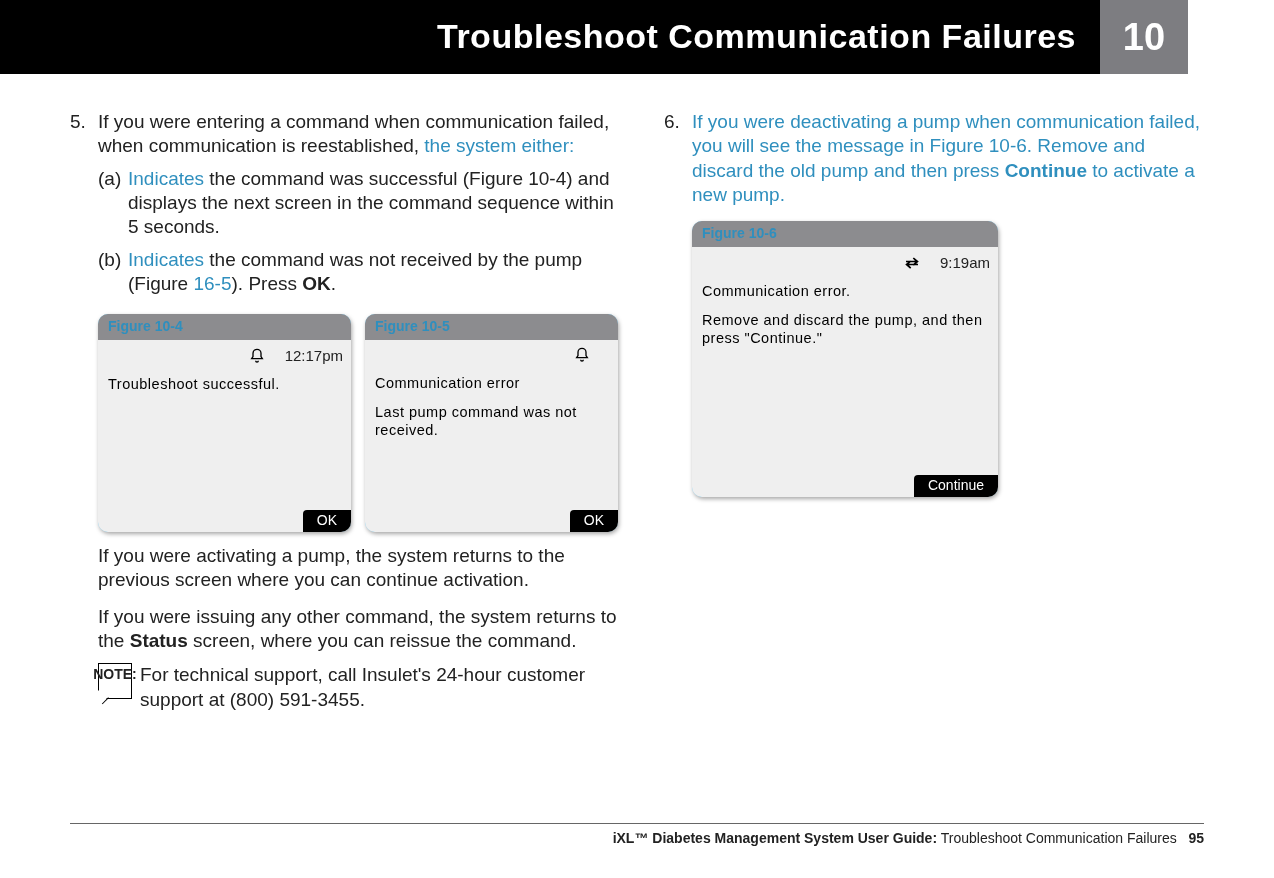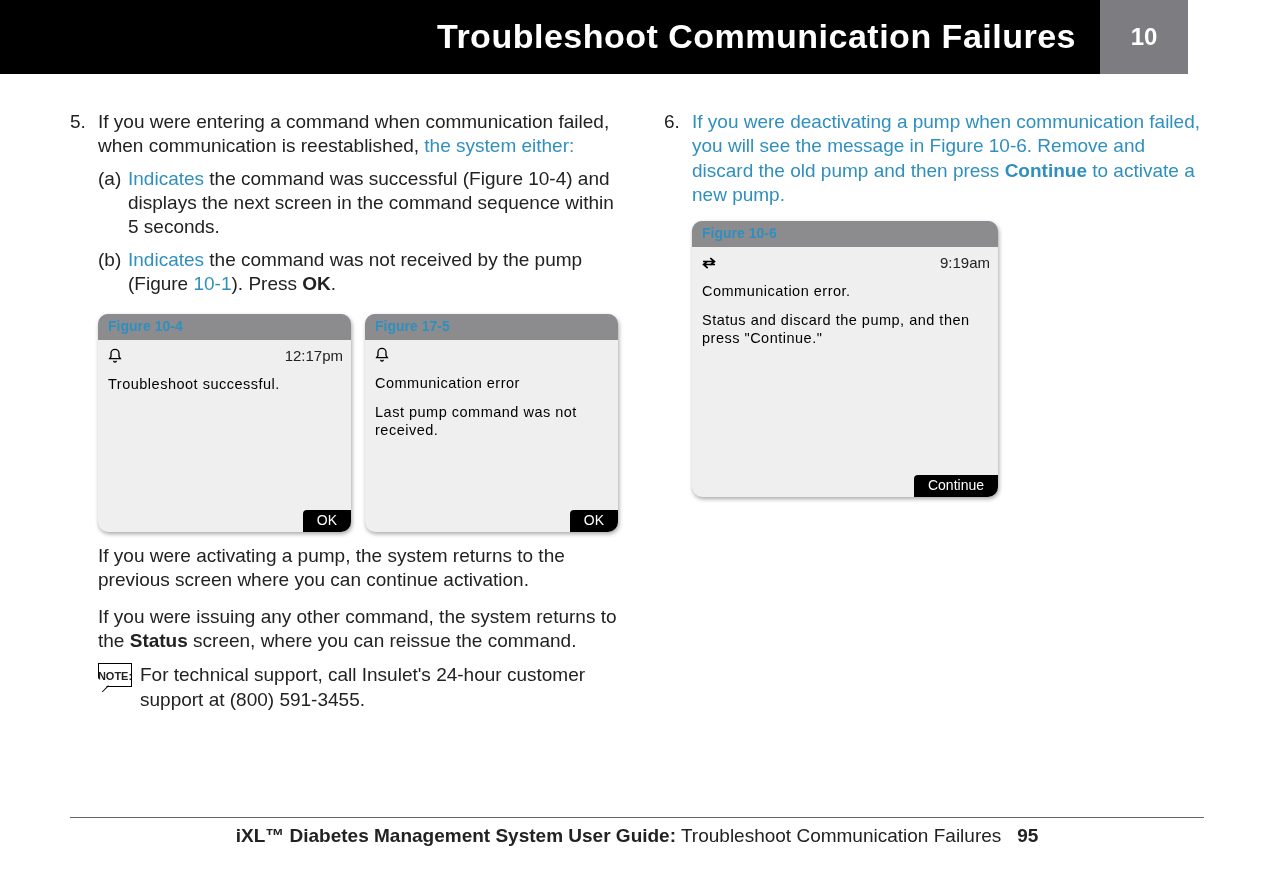--- a/index.html
+++ b/index.html
@@ -36,21 +36,21 @@
     font-stretch: semi-condensed;
   }
   .chapter-box {
     width: 88px;
     height: 74px;
     background: #7d7d81;
     display: flex;
     align-items: center;
     justify-content: center;
     color: #fff;
-    font-size: 24px;
+    font-size: 38px;
     font-weight: 700;
   }
   .spacer-right {
     width: 86px;
     height: 74px;
     background: #fff;
   }
   
   .content {
     padding: 36px 70px 0 70px;
@@ -90,21 +90,21 @@
   }
   .screen {
     background: #efefef;
     position: relative;
     height: 192px;
     font-family: Arial, sans-serif;
   }
   .screen-top {
     display: flex;
     align-items: center;
-    justify-content: space-between;
+    justify-content: flex-end;
     padding: 6px 8px 2px 8px;
     gap: 19px;
   }
   .bell-icon, .sync-icon {
     width: 18px; height: 18px;
     display: flex; align-items: center; justify-content: center;
   }
   .screen-time { font-size: 15px; }
   .screen-body {
     padding: 8px 10px;
@@ -124,26 +124,26 @@
   }
   
   .note-row {
     display: flex;
     align-items: flex-start;
     gap: 8px;
     margin-top: 10px;
     margin-left: 28px;
   }
   .note-icon {
-    width: 34px; height: 24px;
+    width: 34px; height: 36px;
     border: 1.5px solid #000;
-    font-size: 11px;
+    font-size: 14px;
     font-weight: 700;
     display: flex;
-    align-items: center;
+    align-items: flex-start;
     justify-content: center;
     padding-top: 2px;
     position: relative;
     flex-shrink: 0;
   }
   .note-icon::after {
     content: "";
     position: absolute;
     bottom: -1px; left: -1px;
     width: 0; height: 0;
@@ -161,22 +161,22 @@
     z-index: 2;
   }
   
   .footer {
     position: absolute;
     bottom: 30px;
     right: 70px;
     left: 70px;
     border-top: 1px solid #666;
     padding-top: 6px;
-    text-align: center;
-    font-size: 19px;
+    text-align: right;
+    font-size: 14px;
   }
   .footer .ft-bold { font-weight: 700; }
 </style>
 </head>
 <body>
 
 <div class="header">
   <div class="header-title">Troubleshoot Communication Failures</div>
   <div class="chapter-box">10</div>
   <div class="spacer-right"></div>
@@ -193,21 +193,21 @@
         <div class="sub">
           <div class="sub-label">(a)</div>
           <div>
             <span class="hl">Indicates</span><span> the command was successful (Figure 10-4) and displays the next screen in the command sequence within 5 seconds.</span>
           </div>
         </div>
 
         <div class="sub">
           <div class="sub-label">(b)</div>
           <div>
-            <span class="hl">Indicates</span><span> the command was not received by the pump (Figure </span><span class="hl">10-1</span><span>). Press </span><span class="bold">OK</span><span>.</span>
+            <span class="hl">Indicates</span><span> the command was not received by the pump (Figure </span><span class="hl">16-5</span><span>). Press </span><span class="bold">OK</span><span>.</span>
           </div>
         </div>
       </div>
     </div>
 
     <div class="figures-row">
       <div class="figure">
         <div class="fig-caption">Figure 10-4</div>
         <div class="screen">
           <div class="screen-top">
@@ -220,21 +220,21 @@
             <span class="screen-time">12:17pm</span>
           </div>
           <div class="screen-body">
             <p>Troubleshoot successful.</p>
           </div>
           <div class="screen-btn">OK</div>
         </div>
       </div>
 
       <div class="figure">
-        <div class="fig-caption">Figure 17-5</div>
+        <div class="fig-caption">Figure 10-5</div>
         <div class="screen">
           <div class="screen-top">
             <span class="bell-icon">
               <svg viewBox="0 0 24 24" width="16" height="16" fill="none" stroke="#000" stroke-width="2">
                   <path d="M6 8a6 6 0 0 1 12 0v5l2 3H4l2-3V8z"></path>
                   <path d="M10 19a2 2 0 0 0 4 0"></path>
                 </svg>
             </span>
             <span></span>
           </div>
@@ -277,21 +277,21 @@
           <div class="screen-top">
             <span class="sync-icon">
               <svg viewBox="0 0 24 24" width="18" height="18" fill="#000">
                   <path d="M4 9h12l-3-3 1.5-1.5L21 10l-6.5 5.5L13 14l3-3H4V9zm16 6H8l3 3-1.5 1.5L3 14l6.5-5.5L11 10l-3 3h12v2z"></path>
                 </svg>
             </span>
             <span class="screen-time">9:19am</span>
           </div>
           <div class="screen-body">
             <p>Communication error.</p>
-            <p>Status and discard the pump, and then press "Continue."</p>
+            <p>Remove and discard the pump, and then press "Continue."</p>
           </div>
           <div class="screen-btn">Continue</div>
         </div>
       </div>
     </div>
   </div>
 
 </div>
 
 <div class="footer">

